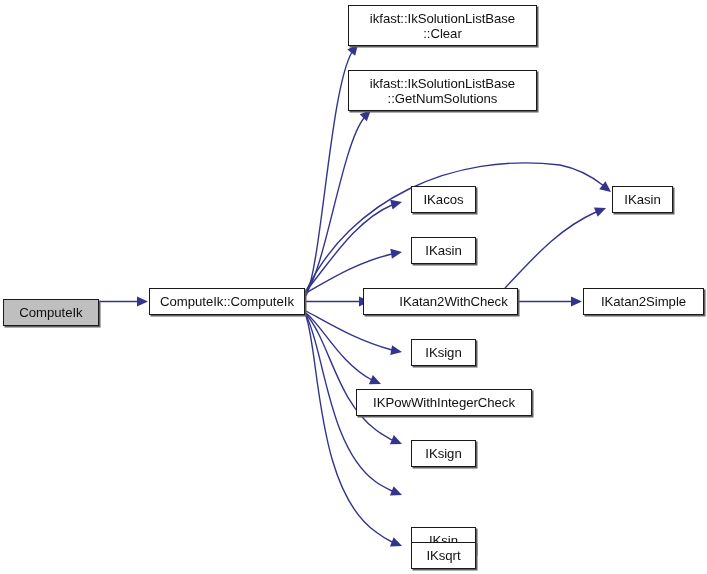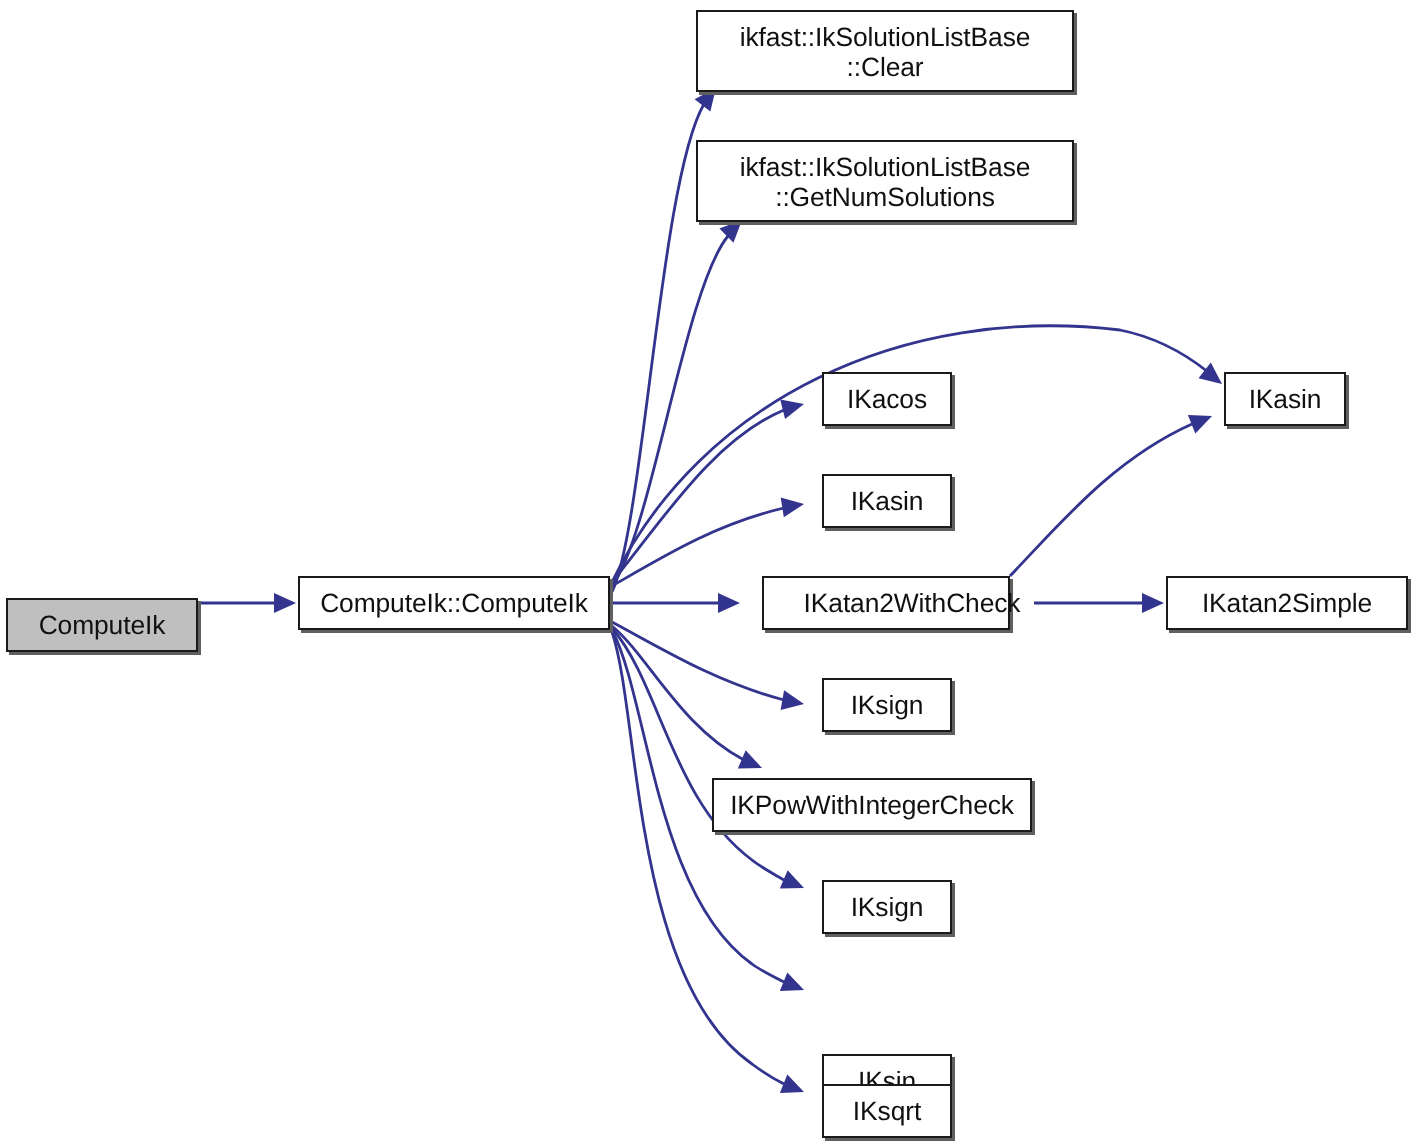--- a/index.html
+++ b/index.html
@@ -85,21 +85,21 @@
       <polygon points="-11,-5 0,0 -11,5" fill="#33348e" transform="translate(606,208) rotate(-22)"></polygon>
     </svg>
 <div class="node highlight" style="left: 3px; top: 288px; width: 96px; height: 27px; margin-top: 11px;"><span class="node-label">ComputeIk</span></div>
     <div class="node" style="left: 149px; top: 288px; width: 156px; height: 27px;"><span class="node-label">ComputeIk::ComputeIk</span></div>
     <div class="node" style="left: 348px; top: 5px; width: 189px; height: 41px;"><span class="node-label">ikfast::IkSolutionListBase
 ::Clear</span></div>
     <div class="node" style="left: 348px; top: 70px; width: 189px; height: 41px;"><span class="node-label">ikfast::IkSolutionListBase
 ::GetNumSolutions</span></div>
     <div class="node" style="left: 411px; top: 186px; width: 65px; height: 27px;"><span class="node-label">IKacos</span></div>
     <div class="node" style="left: 411px; top: 237px; width: 65px; height: 27px;"><span class="node-label">IKasin</span></div>
-    <div class="node" style="left: 381px; top: 288px; width: 124px; height: 27px; padding-left: 26px;"><span class="node-label">IKatan2WithCheck</span></div>
+    <div class="node" style="left: 363px; top: 288px; width: 155px; height: 27px; padding-left: 26px;"><span class="node-label">IKatan2WithCheck</span></div>
     <div class="node" style="left: 411px; top: 339px; width: 65px; height: 27px;"><span class="node-label">IKsign</span></div>
-    <div class="node" style="left: 356px; top: 389px; width: 160px; height: 27px;"><span class="node-label">IKPowWithIntegerCheck</span></div>
+    <div class="node" style="left: 356px; top: 389px; width: 176px; height: 27px;"><span class="node-label">IKPowWithIntegerCheck</span></div>
     <div class="node" style="left: 411px; top: 440px; width: 65px; height: 27px;"><span class="node-label">IKsign</span></div>
     <div class="node" style="left: 411px; top: 491px; width: 65px; height: 27px; margin-top: 36px;"><span class="node-label">IKsin</span></div>
     <div class="node" style="left: 411px; top: 542px; width: 65px; height: 27px;"><span class="node-label">IKsqrt</span></div>
     <div class="node" style="left: 612px; top: 186px; width: 61px; height: 27px;"><span class="node-label">IKasin</span></div>
     <div class="node" style="left: 583px; top: 288px; width: 121px; height: 27px; text-align: right;"><span class="node-label">IKatan2Simple</span></div>
   </div>
 
 </body></html>

